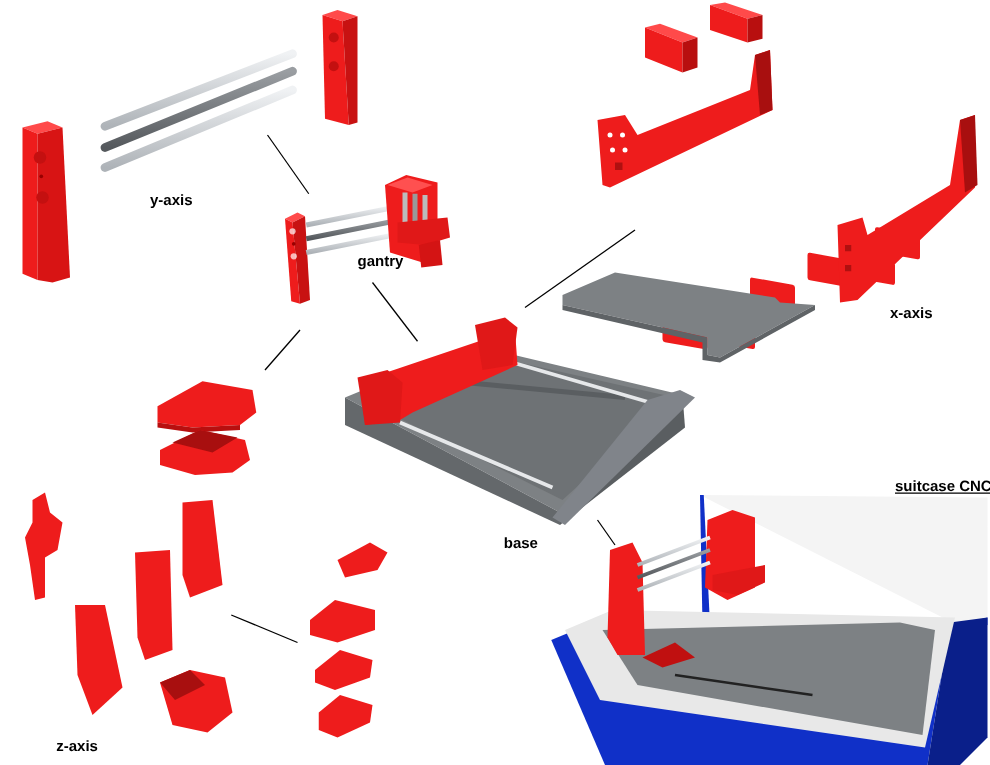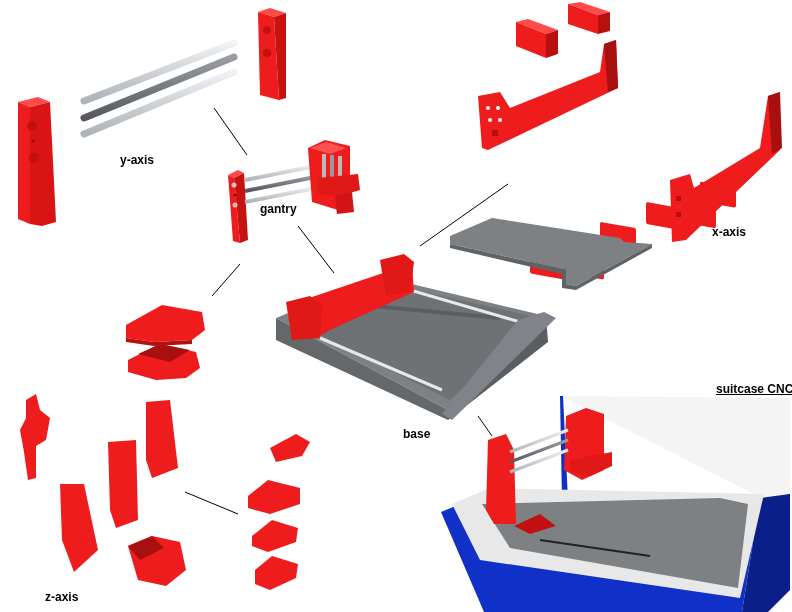--- a/index.html
+++ b/index.html
@@ -181,18 +181,18 @@
     <line x1="214" y1="108" x2="247" y2="155"></line>
     <line x1="298" y1="226" x2="334" y2="273"></line>
     <line x1="240" y1="264" x2="212" y2="296"></line>
     <line x1="508" y1="184" x2="420" y2="246"></line>
     <line x1="478" y1="416" x2="492" y2="436"></line>
     <line x1="185" y1="492" x2="238" y2="514"></line>
   </g>
 </svg>
 
 <div class="label" style="left:120px; top:153px;">y-axis</div>
-<div class="label" style="left:260px; top:202px;">gantry</div>
-<div class="label" style="left:712px; top:225px;">x-axis</div>
+<div class="label" style="left:286px; top:202px;">gantry</div>
+<div class="label" style="left:712px; top:243px;">x-axis</div>
 <div class="label" style="left:716px; top:382px;text-decoration:underline;">suitcase CNC</div>
 <div class="label" style="left:403px; top:427px;">base</div>
 <div class="label" style="left:45px; top:590px;">z-axis</div>
 </div>
 
 </body></html>

